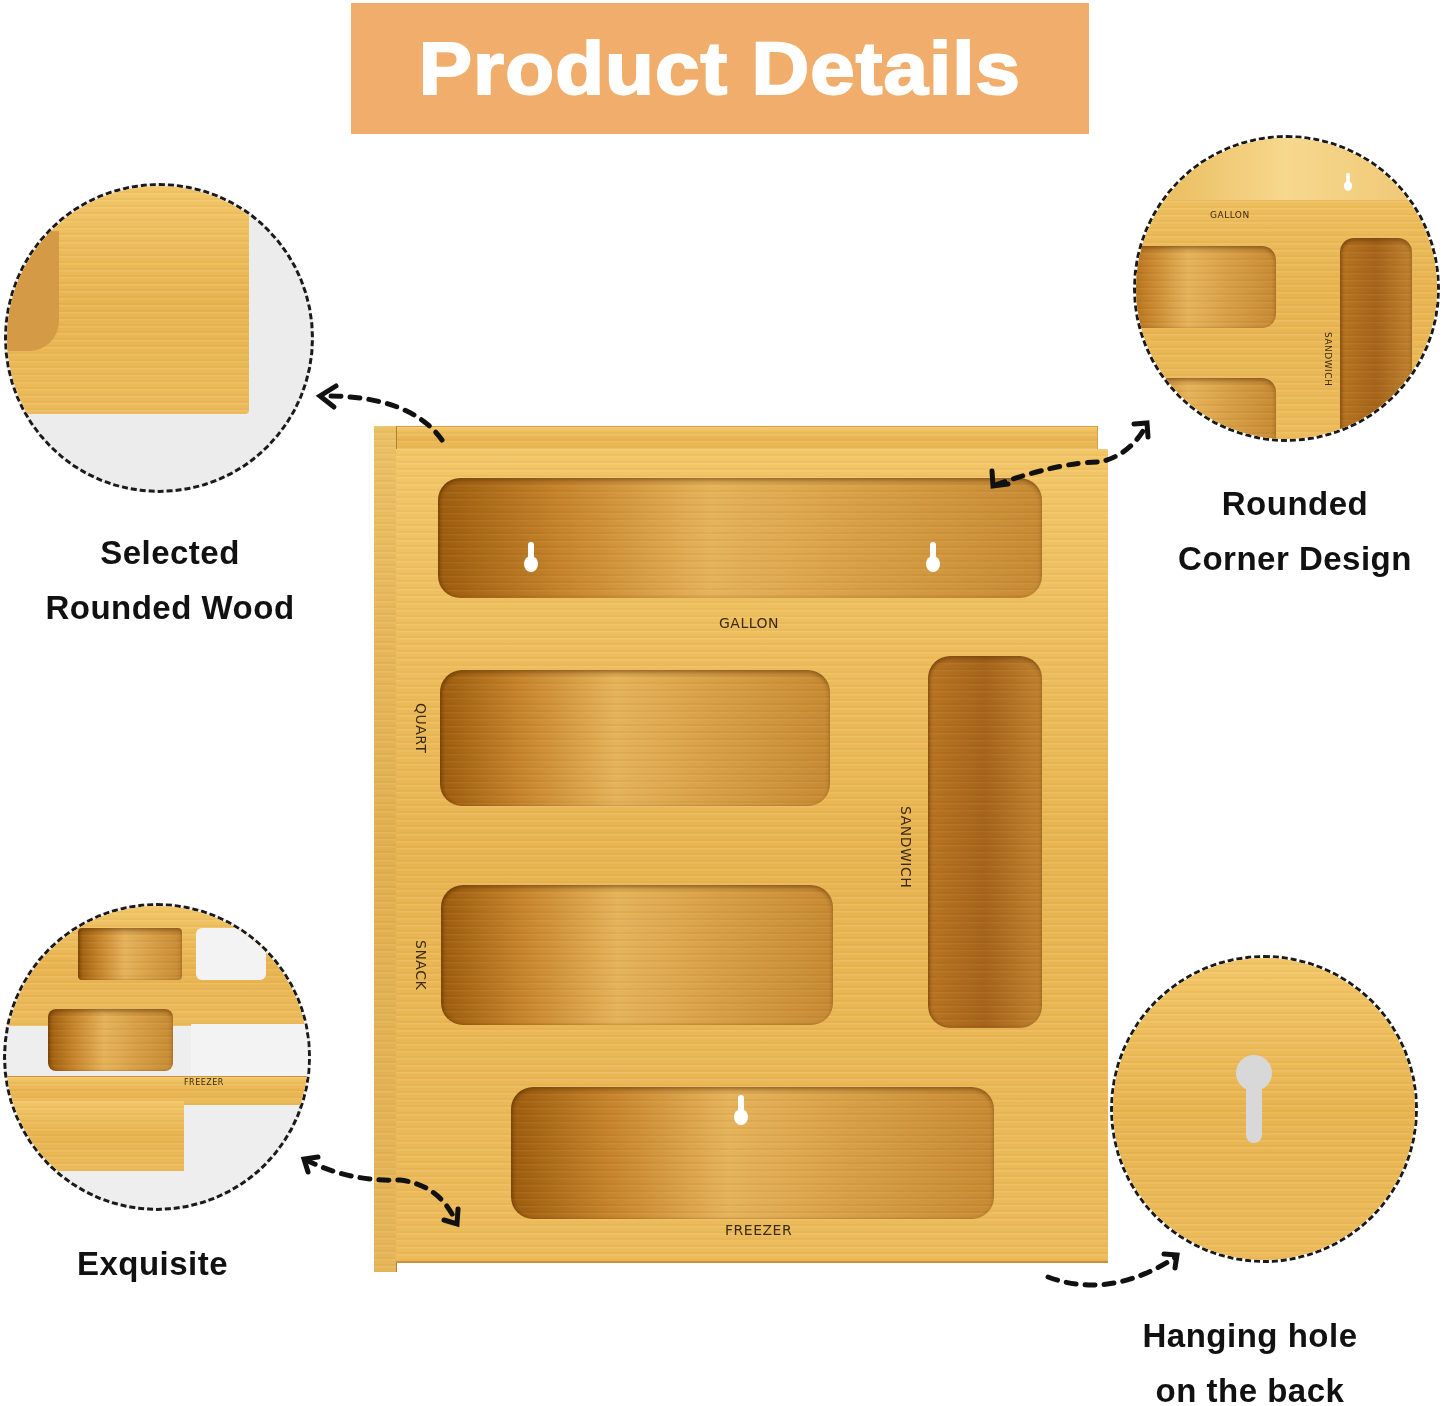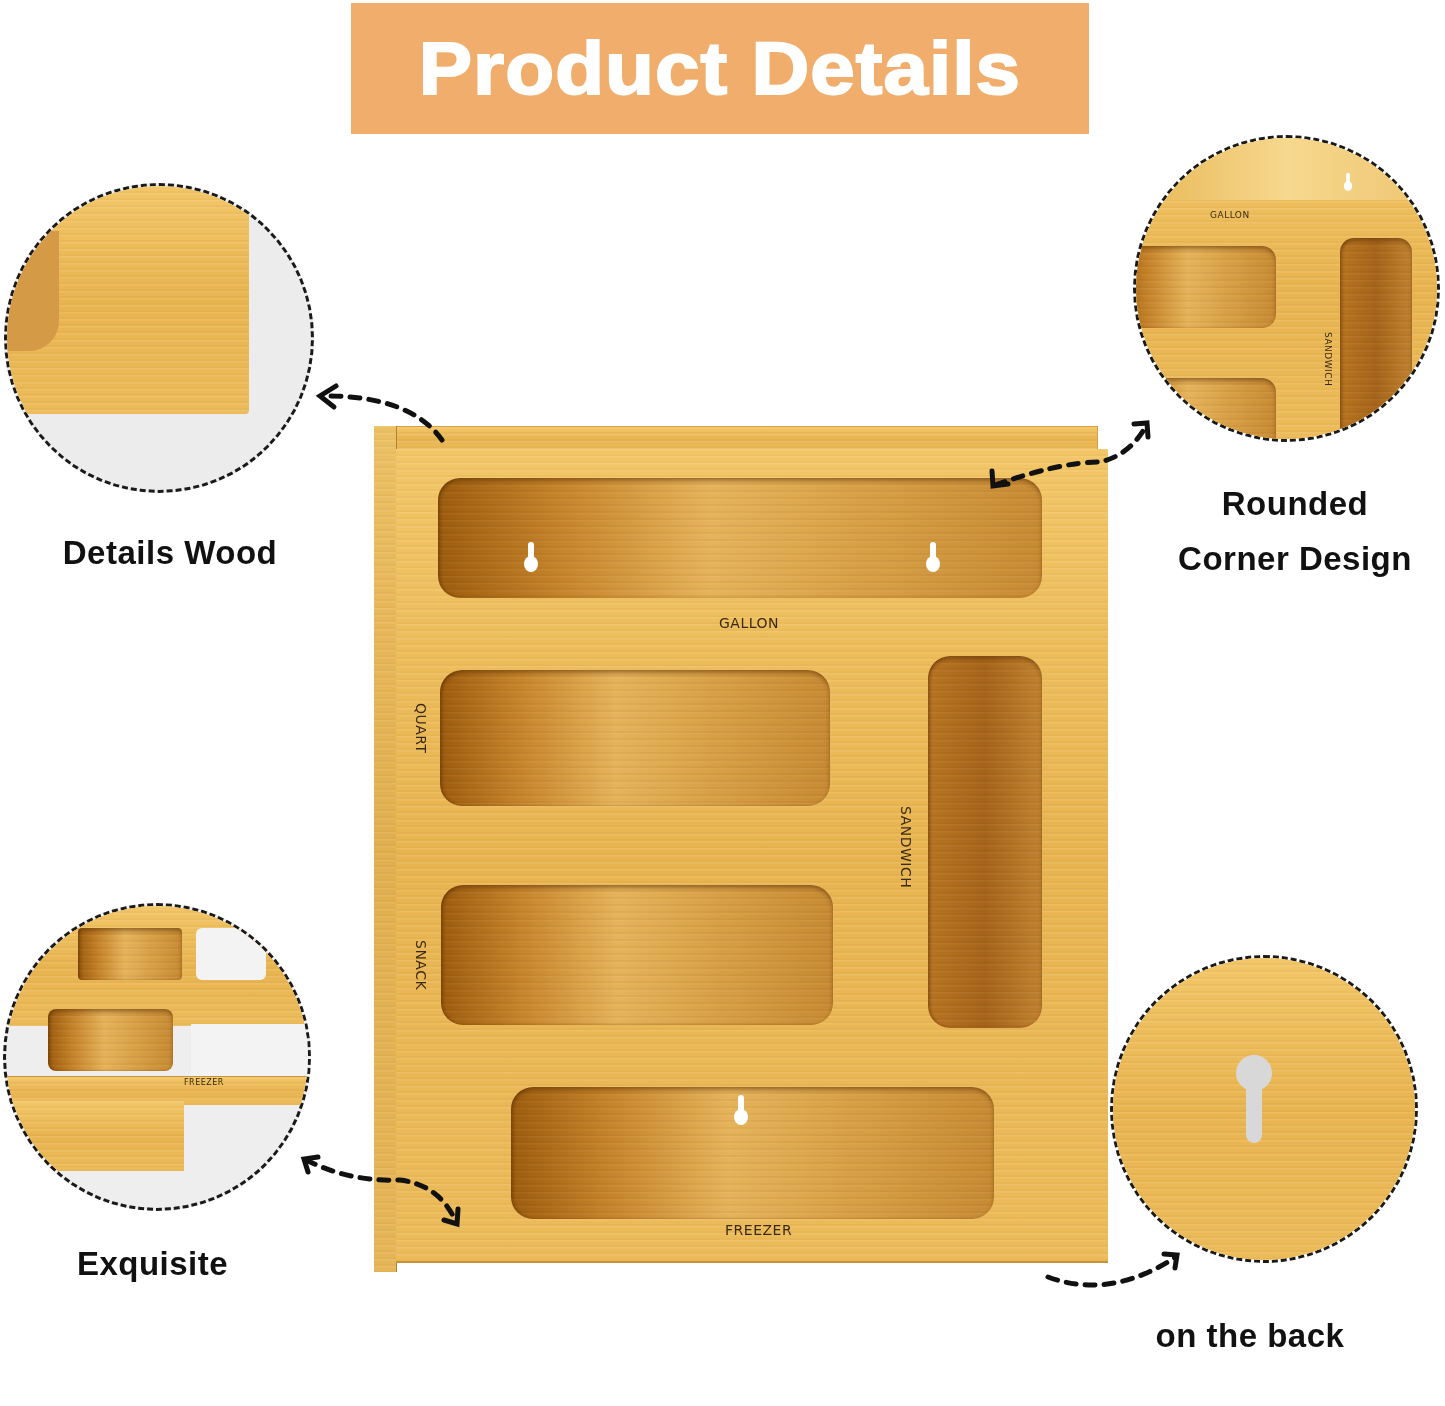--- a/index.html
+++ b/index.html
@@ -103,30 +103,32 @@
 
 <div class="circle" style="left:1110px; top:955px; width:308px; height:308px;">
   <div class="wood" style="position:absolute; left:0; top:0; width:100%; height:100%;"></div>
   <div style="position:absolute; left:123px; top:97px; width:36px; height:90px;">
     <div style="position:absolute; left:0; top:0; width:36px; height:36px; border-radius:50%; background:#d8d8d8;"></div>
     <div style="position:absolute; left:10px; top:24px; width:16px; height:64px; border-radius:8px; background:#d8d8d8;"></div>
   </div>
 </div>
 
 <div class="caption" style="left:0; top:525px; width:340px;">
-  <div>Details Wood</div>
+  <div>Selected</div>
+  <div>Rounded Wood</div>
 </div>
 <div class="caption" style="left:1125px; top:476px; width:340px;">
   <div>Rounded</div>
   <div>Corner Design</div>
 </div>
 <div class="caption" style="left:0; top:1236px; width:305px;text-align:center;">
   <div>Exquisite</div>
 </div>
 <div class="caption" style="left:1085px; top:1308px; width:330px;">
+  <div>Hanging hole</div>
   <div>on the back</div>
 </div>
 
 <svg class="arrow-svg" width="1445" height="1406" style="left:0; top:0; pointer-events:none;">
   <g fill="none" stroke="#111" stroke-width="5" stroke-linecap="round">
 
     <path d="M442 440 Q410 395 322 396" stroke-dasharray="10 9"></path>
     <path d="M336 386 L320 396 L334 407"></path>
 
     <path d="M995 485 Q1060 462 1100 462 Q1130 455 1146 426" stroke-dasharray="10 9"></path>

